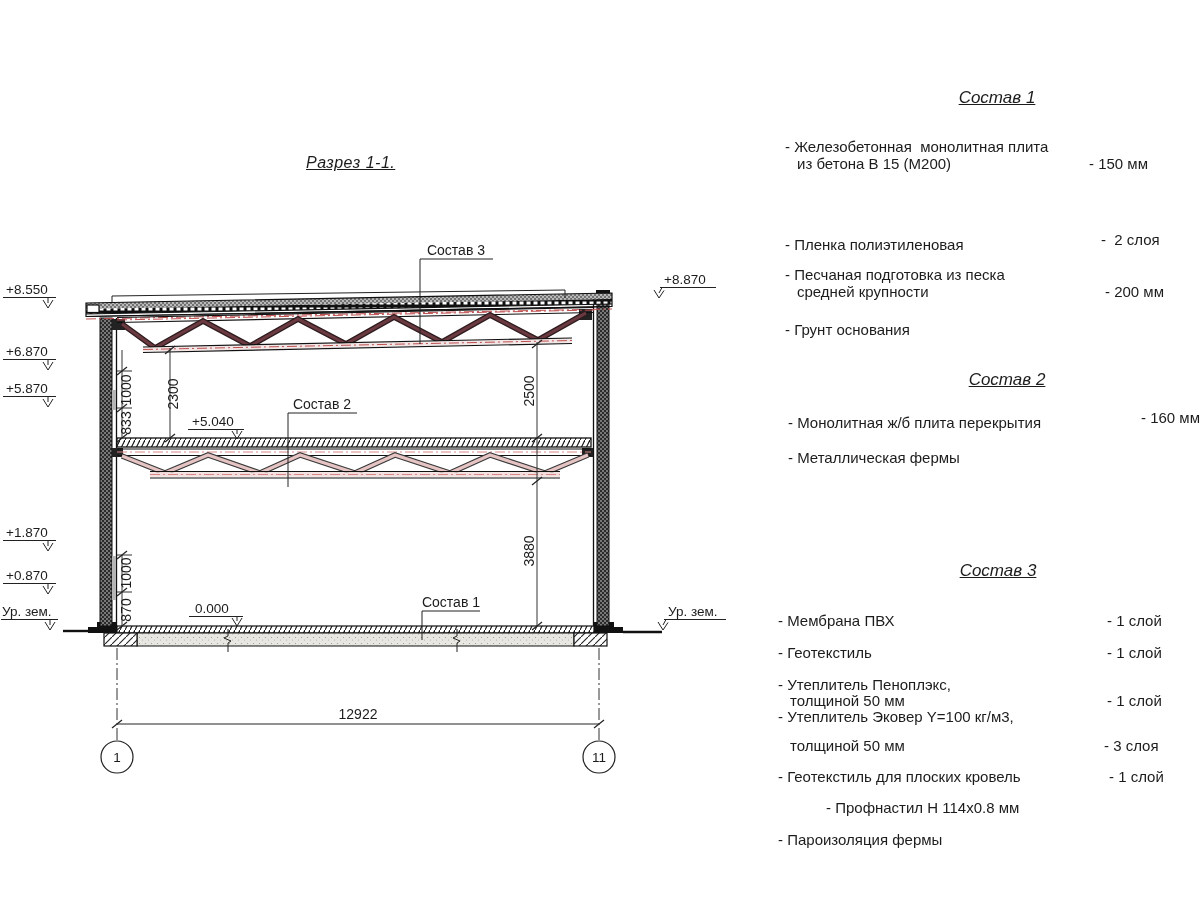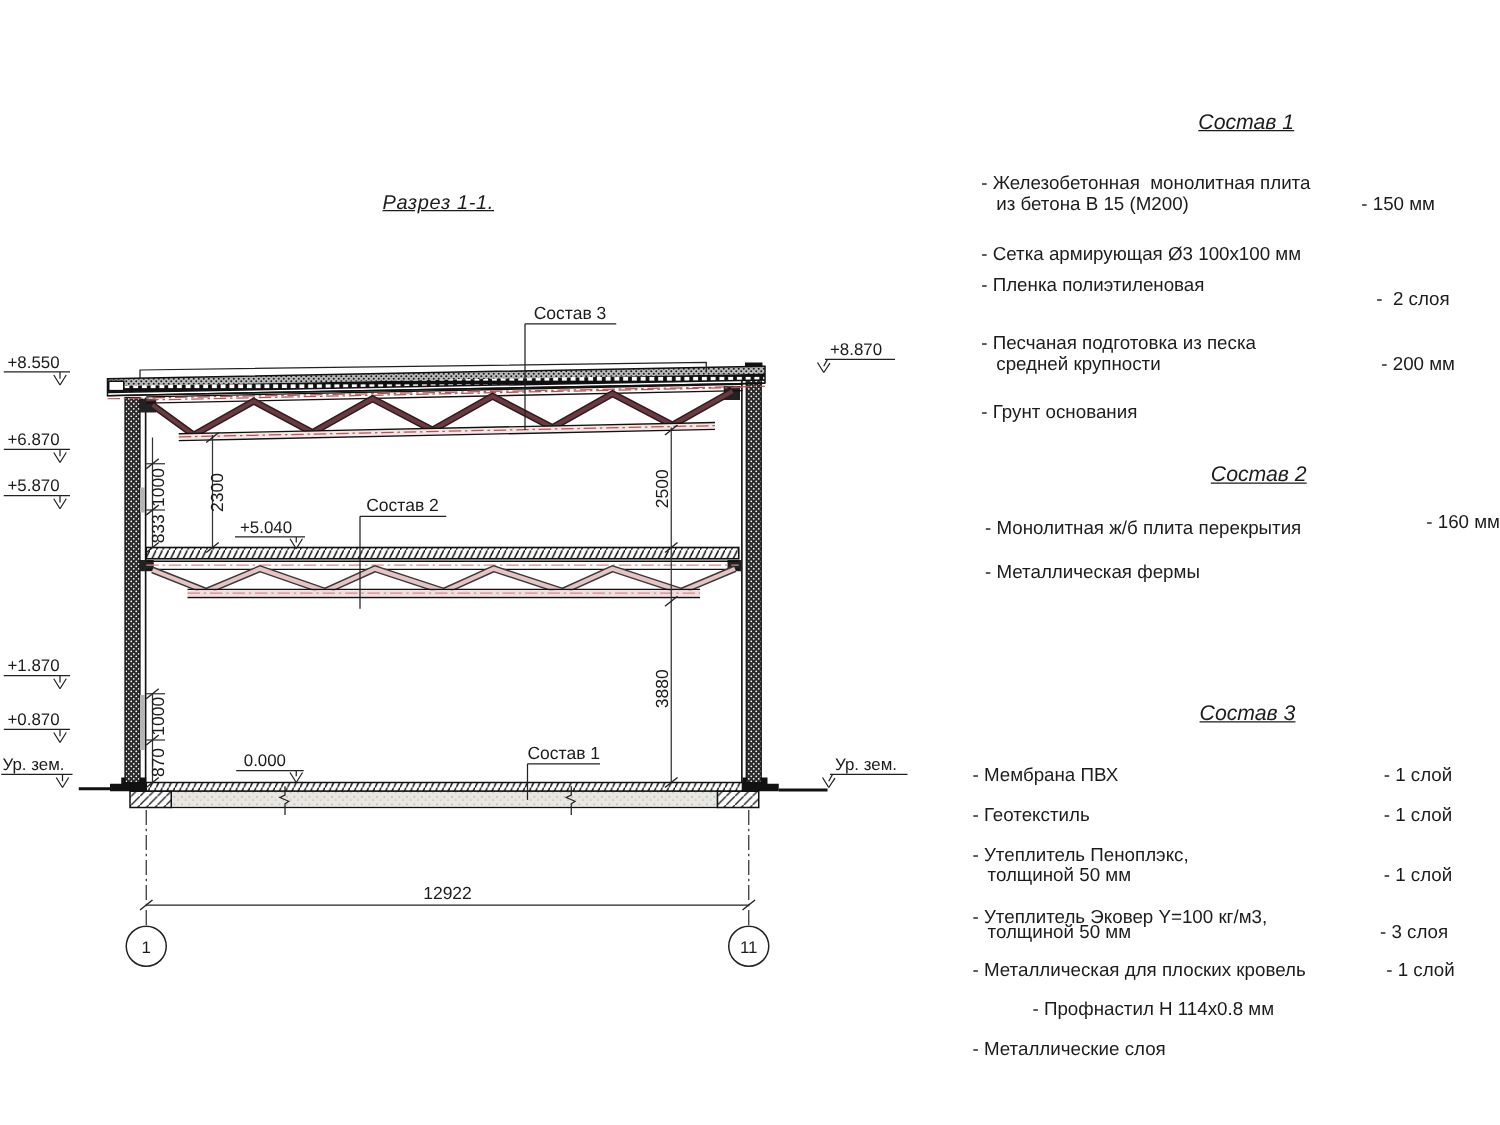--- a/index.html
+++ b/index.html
@@ -249,42 +249,41 @@
       </g>
     </g>
   </svg>
 
   <div class="panel">
 
     <div class="sec-header" style="left:237px;top:88px;">Состав 1</div>
     <div class="item-line" style="top:138px;text-align:center;">- Железобетонная  монолитная плита</div>
     <div class="item-line item-line2" style="top:155px;">из бетона В 15 (М200)</div>
     <div class="item-value" style="left:329px;top:155px;">- 150 мм</div>
-    <div class="item-line" style="top:195px;">- Сетка армирующая Ø3 100х100 мм</div>
-    <div class="item-line" style="top:220px;">- Пленка полиэтиленовая</div>
+    <div class="item-line" style="top:236px;">- Пленка полиэтиленовая</div>
     <div class="item-value" style="left:341px;top:231px;">-  2 слоя</div>
     <div class="item-line" style="top:266px;">- Песчаная подготовка из песка</div>
     <div class="item-line item-line2" style="top:283px;">средней крупности</div>
     <div class="item-value" style="left:345px;top:283px;text-align:center;">- 200 мм</div>
     <div class="item-line" style="top:321px;">- Грунт основания</div>
 
     <div class="sec-header" style="left:247px;top:370px;">Состав 2</div>
     <div class="item-line" style="top:414px;left:28px;">- Монолитная ж/б плита перекрытия</div>
     <div class="item-value" style="left:381px;top:409px;">- 160 мм</div>
     <div class="item-line" style="top:449px;left:28px;">- Металлическая фермы</div>
 
     <div class="sec-header" style="left:238px;top:561px;">Состав 3</div>
     <div class="item-line" style="top:612px;left:18px;">- Мембрана ПВХ</div>
     <div class="item-value" style="left:347px;top:612px;">- 1 слой</div>
     <div class="item-line" style="top:644px;left:18px;">- Геотекстиль</div>
     <div class="item-value" style="left:347px;top:644px;">- 1 слой</div>
     <div class="item-line" style="top:676px;left:18px;">- Утеплитель Пеноплэкс,</div>
     <div class="item-line item-line2" style="top:692px;left:30px;">толщиной 50 мм</div>
     <div class="item-value" style="left:347px;top:692px;">- 1 слой</div>
-    <div class="item-line" style="top:725px;left:18px;">- Утеплитель Эковер Y=100 кг/м3,</div>
+    <div class="item-line" style="top:708px;left:18px;">- Утеплитель Эковер Y=100 кг/м3,</div>
     <div class="item-line item-line2" style="top:737px;left:30px;">толщиной 50 мм</div>
     <div class="item-value" style="left:344px;top:737px;">- 3 слоя</div>
-    <div class="item-line" style="top:768px;left:18px;">- Металлическая для плоских кровель</div>
+    <div class="item-line" style="top:768px;left:18px;">- Геотекстиль для плоских кровель</div>
     <div class="item-value" style="left:349px;top:768px;">- 1 слой</div>
     <div class="item-line" style="top:799px;left:18px;margin-left:48px;">- Профнастил Н 114х0.8 мм</div>
-    <div class="item-line" style="top:831px;left:18px;">- Металлические слоя</div>
+    <div class="item-line" style="top:831px;left:18px;">- Пароизоляция фермы</div>
   </div>
 </div>
 
 </body></html>

